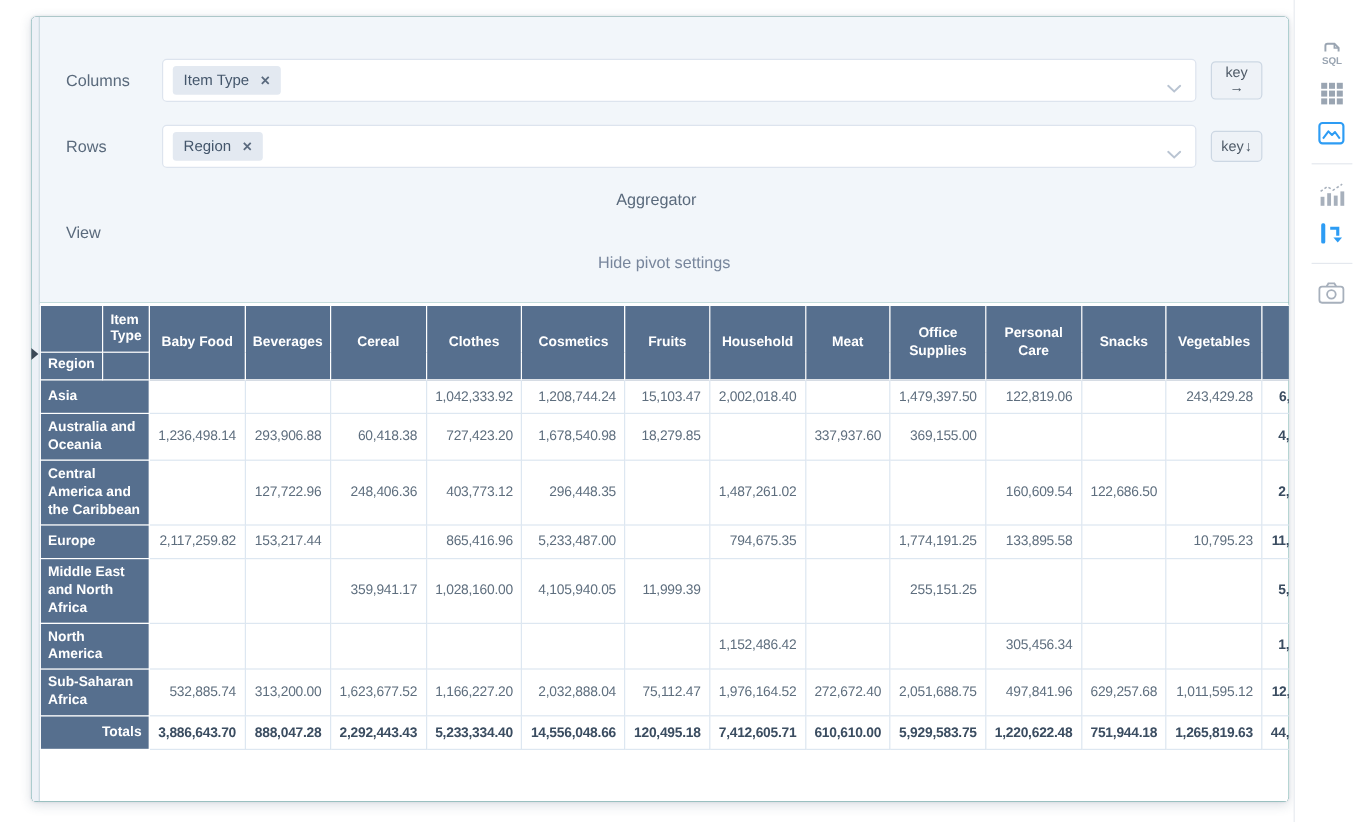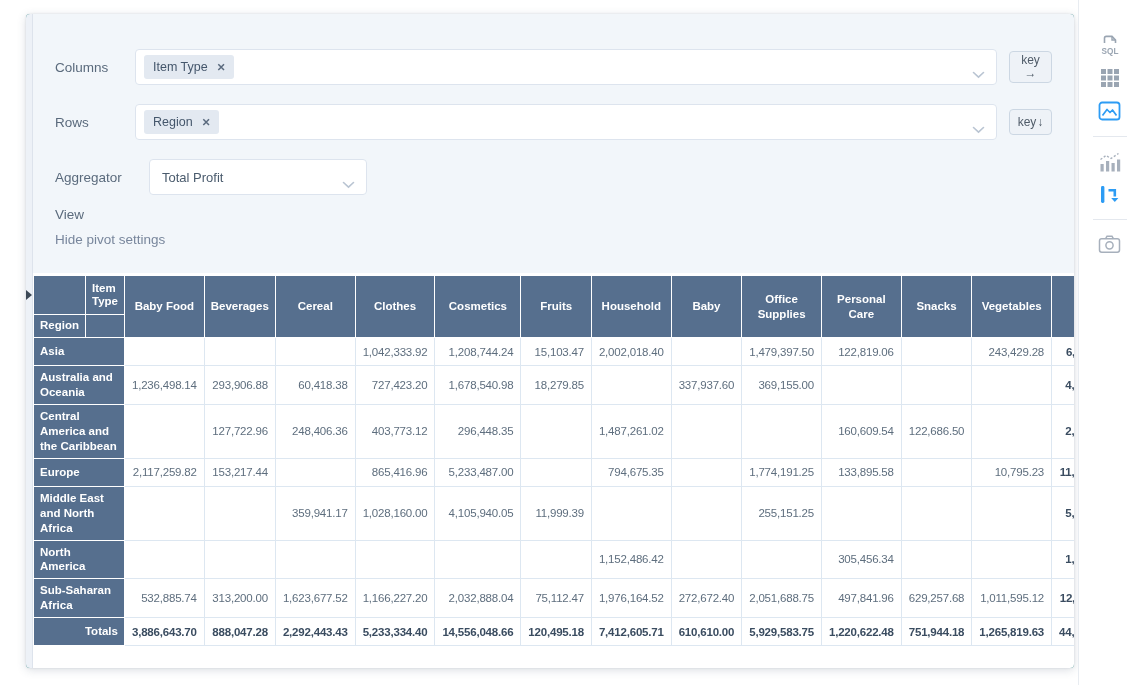--- a/index.html
+++ b/index.html
@@ -36,21 +36,21 @@
   .tag .tag-x { margin-left: 9px; font-size: 10.5px; font-weight: bold;
     color: #5a6a7e; cursor: pointer; }
   .key-btn { margin-left: 12px; flex: none; background: #eef2f7;
     border: 1px solid #ccd7e3; border-radius: 4px; color: #4f5b68;
     font-size: 12px; cursor: pointer; font-family: inherit; }
   .key-btn.two-line { width: 43px; height: 32px; display: flex; flex-direction: column;
     align-items: center; justify-content: center; line-height: 1.05; }
   .key-btn.one-line { width: 43px; height: 26px; display: flex; align-items: center;
     justify-content: center; gap: 1px; }
   .gap14 { width: 14px; flex: none; }
-  .toggle-link { font-size: 13.5px; color: #78869c;
+  .toggle-link { text-align: center; font-size: 13.5px; color: #78869c;
     padding: 10px 0 14px 0; cursor: pointer; }
 
   
   .table-section { background: #ffffff; flex: 1; padding: 2px 0 0 0; }
   table.pvt { border-collapse: collapse; margin-left: 0px; width: 1041px; }
   table.pvt th, table.pvt td { font-size: 11.5px; }
   table.pvt th { background: #566f8e; color: #ffffff; font-weight: 700;
     border: 1px solid #ffffff; padding: 4px 6px; }
   th.colhead { text-align: center; vertical-align: middle; line-height: 1.25; }
   th.colhead.totals-head { text-align: right; padding-right: 8px; }
@@ -118,31 +118,23 @@
                   <path d="M1.5 1.5 L6.5 6.2 L11.5 1.5" stroke="#b9c4d2" stroke-width="1.6" fill="none" stroke-linecap="round"></path>
                 </svg>
             </span>
           </div>
           <button class="key-btn one-line">
             <span>key</span>
             <span>↓</span>
           </button>
         </div>
 
-        <div class="ctl-row" style="margin-bottom:12px;">
+        <div class="ctl-row" style="margin-bottom:12px;flex-direction:column;">
           <div class="ctl-label">Aggregator</div>
           <div class="gap14"></div>
-          <div class="select fixed">
-            <span class="select-value">Total Profit</span>
-            <span class="chevron">
-              <svg width="13" height="8" viewBox="0 0 13 8">
-                  <path d="M1.5 1.5 L6.5 6.2 L11.5 1.5" stroke="#b9c4d2" stroke-width="1.6" fill="none" stroke-linecap="round"></path>
-                </svg>
-            </span>
-          </div>
         </div>
 
         <div class="ctl-row" style="margin-bottom:0;">
           <div class="ctl-label">View</div>
         </div>
 
         <div class="toggle-link">Hide pivot settings</div>
       </div>
 
       <div class="table-section">
@@ -168,21 +160,21 @@
               <tr>
                 <th class="axis"></th>
                 <th class="axis">Item Type</th>
                 <th class="colhead" rowspan="2">Baby Food</th>
                 <th class="colhead" rowspan="2">Beverages</th>
                 <th class="colhead" rowspan="2">Cereal</th>
                 <th class="colhead" rowspan="2">Clothes</th>
                 <th class="colhead" rowspan="2">Cosmetics</th>
                 <th class="colhead" rowspan="2">Fruits</th>
                 <th class="colhead" rowspan="2">Household</th>
-                <th class="colhead" rowspan="2">Baby</th>
+                <th class="colhead" rowspan="2">Meat</th>
                 <th class="colhead" rowspan="2">Office Supplies</th>
                 <th class="colhead" rowspan="2">Personal Care</th>
                 <th class="colhead" rowspan="2">Snacks</th>
                 <th class="colhead" rowspan="2">Vegetables</th>
                 <th class="colhead totals-head" rowspan="2">Totals</th>
               </tr>
               <tr>
                 <th class="axis">Region</th>
                 <th class="axis"></th>
               </tr>

